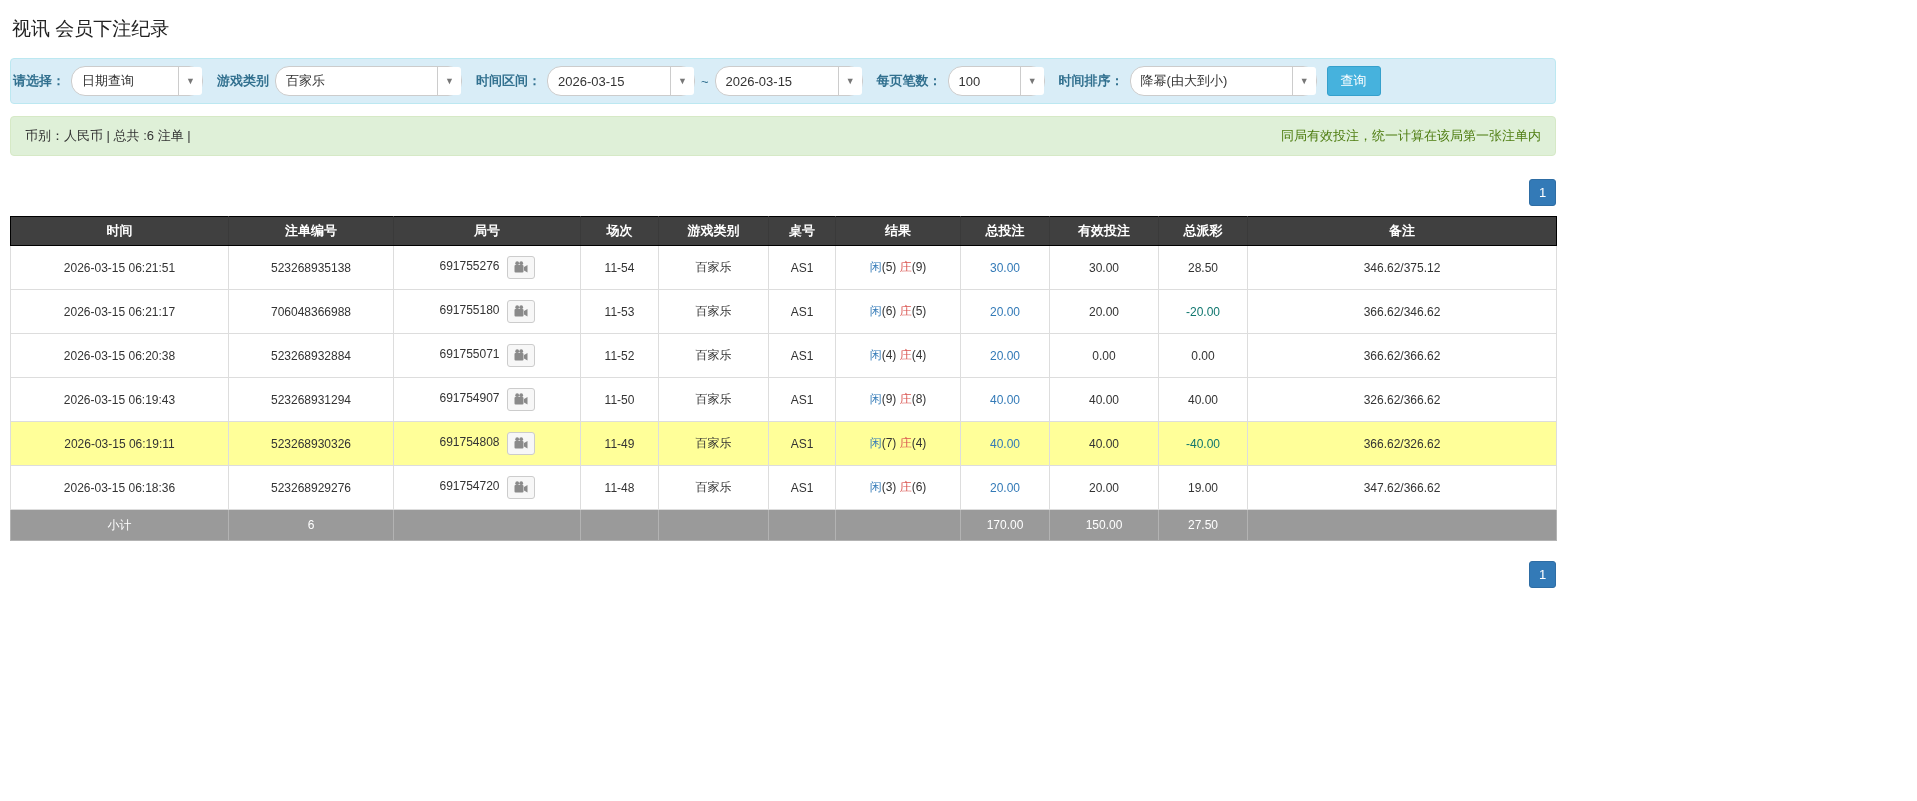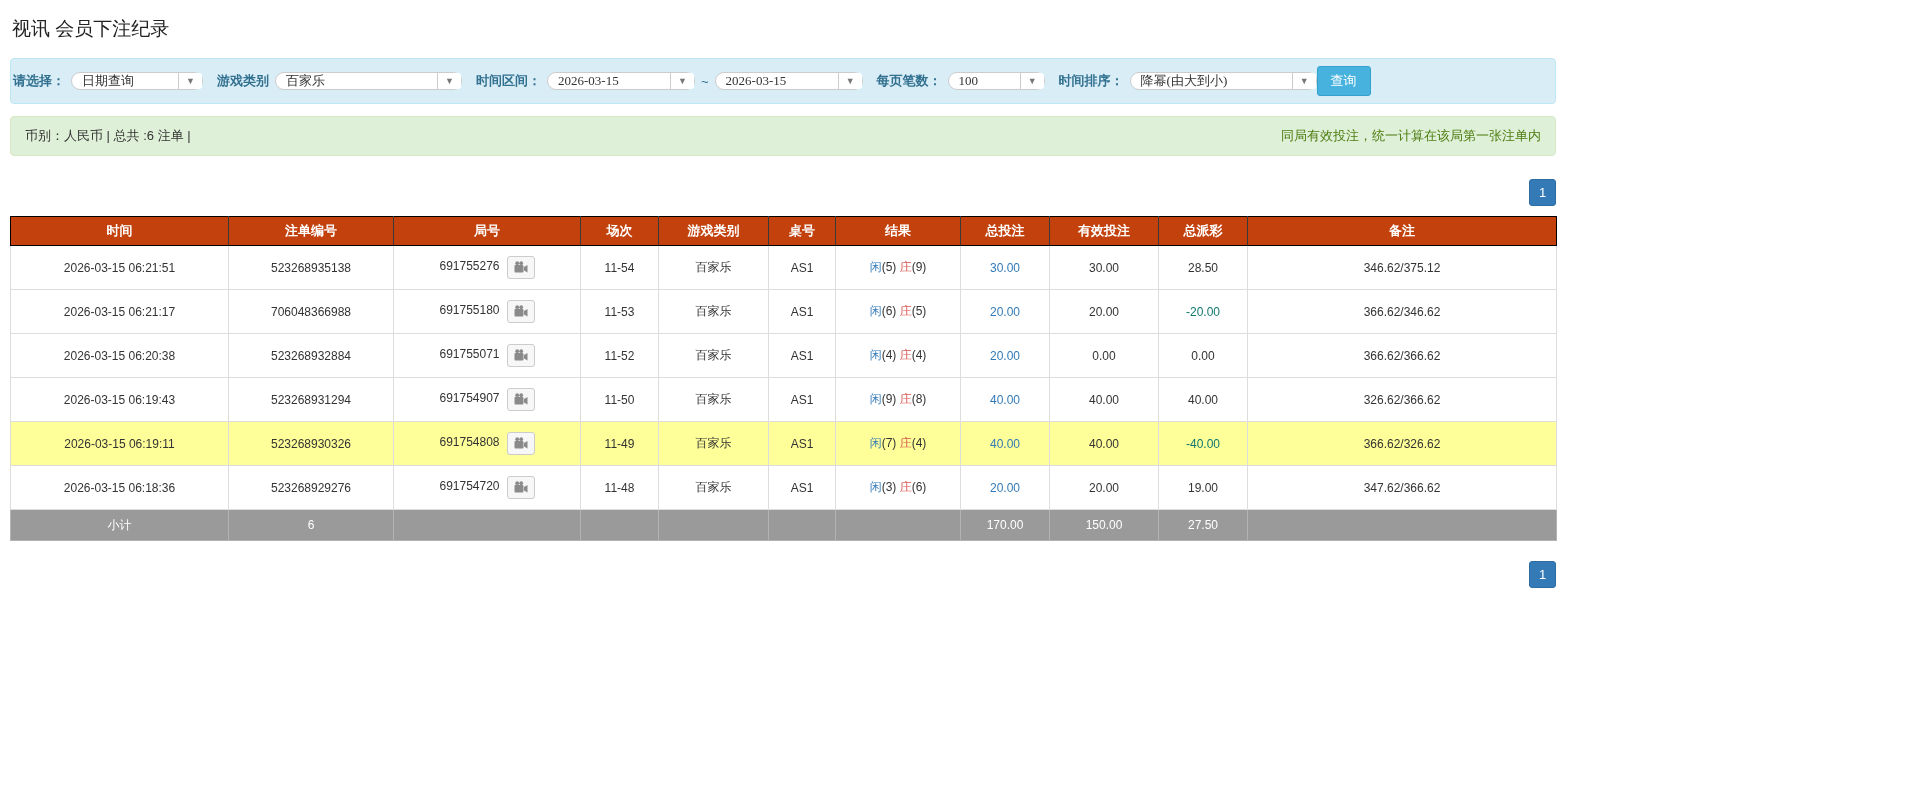--- a/index.html
+++ b/index.html
@@ -37,23 +37,22 @@
     margin: 0 6px 0 14px;
     white-space: nowrap;
   }
   .flabel:first-child { margin-left: 2px; }
   .combo {
     display: flex;
     align-items: stretch;
     background: #fff;
     border: 1px solid #ccc;
     border-radius: 14px;
-    height: 18px;
+    height: 30px;
     cursor: pointer;
-    font-family: Liberation Serif, serif;
   }
   .combo-val {
     flex: 1;
     display: flex;
     align-items: center;
     padding: 0 10px;
     font-size: 13px;
     color: #333;
     white-space: nowrap;
     overflow: hidden;
@@ -69,21 +68,21 @@
     background: #fff;
     border-radius: 0 3px 3px 0;
   }
   .w-type { width: 132px; }
   .w-game { width: 187px; }
   .w-date { width: 148px; }
   .w-pp   { width: 97px;  }
   .w-sort { width: 187px; }
   .tilde { margin: 0 6px; color: #31708f; font-size: 13px; }
   .btn-search {
-    margin-left: 0;
+    margin-left: 10px;
     height: 30px;
     padding: 0 13px;
     background: #46b2dd;
     border: 1px solid #35a0cc;
     border-radius: 3px;
     color: #fff;
     font-size: 13px;
     cursor: pointer;
     font-family: inherit;
   }
@@ -122,21 +121,21 @@
   }
 
   
   table.records {
     width: 100%;
     border-collapse: collapse;
     table-layout: fixed;
     font-size: 12px;
   }
   table.records thead th {
-    background: #c2410c;
+    background: #404040;
     color: #fff;
     font-weight: bold;
     font-size: 13px;
     height: 29px;
     text-align: center;
     border: 1px solid #000;
     border-right: 1px solid #3a3a3a;
     vertical-align: middle;
   }
   table.records thead th:last-child { border-right: 1px solid #000; }

